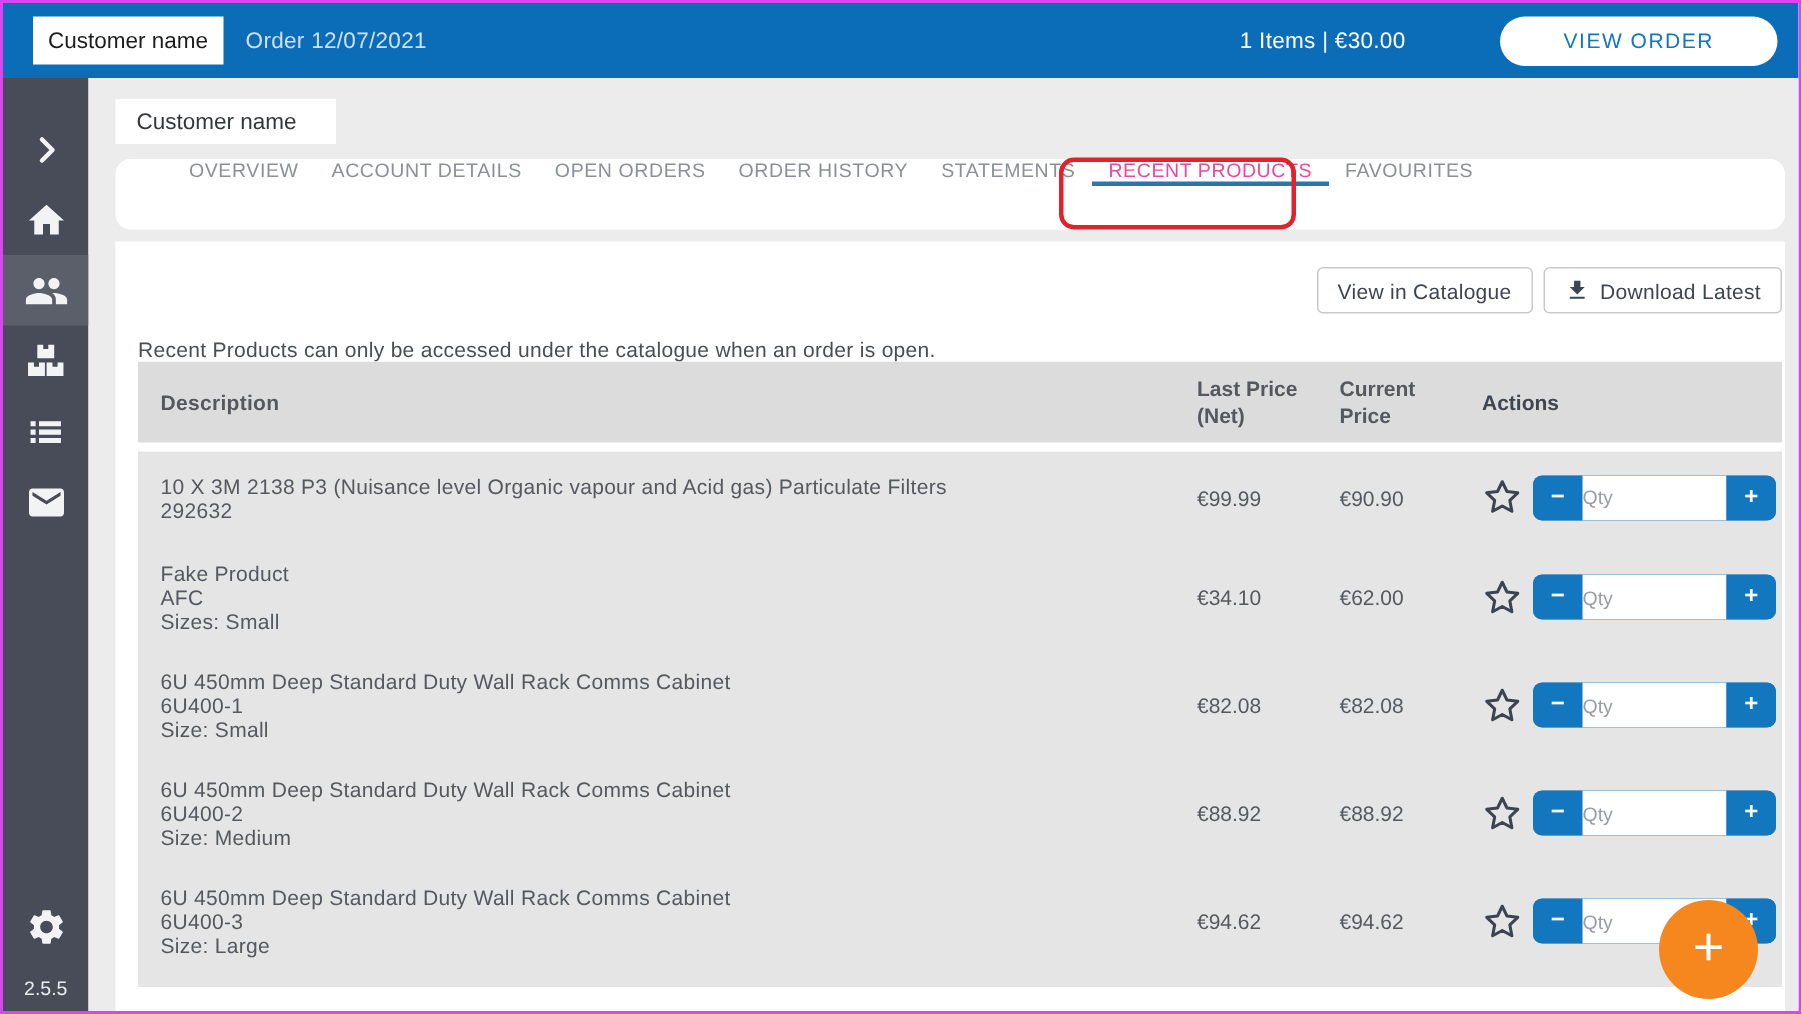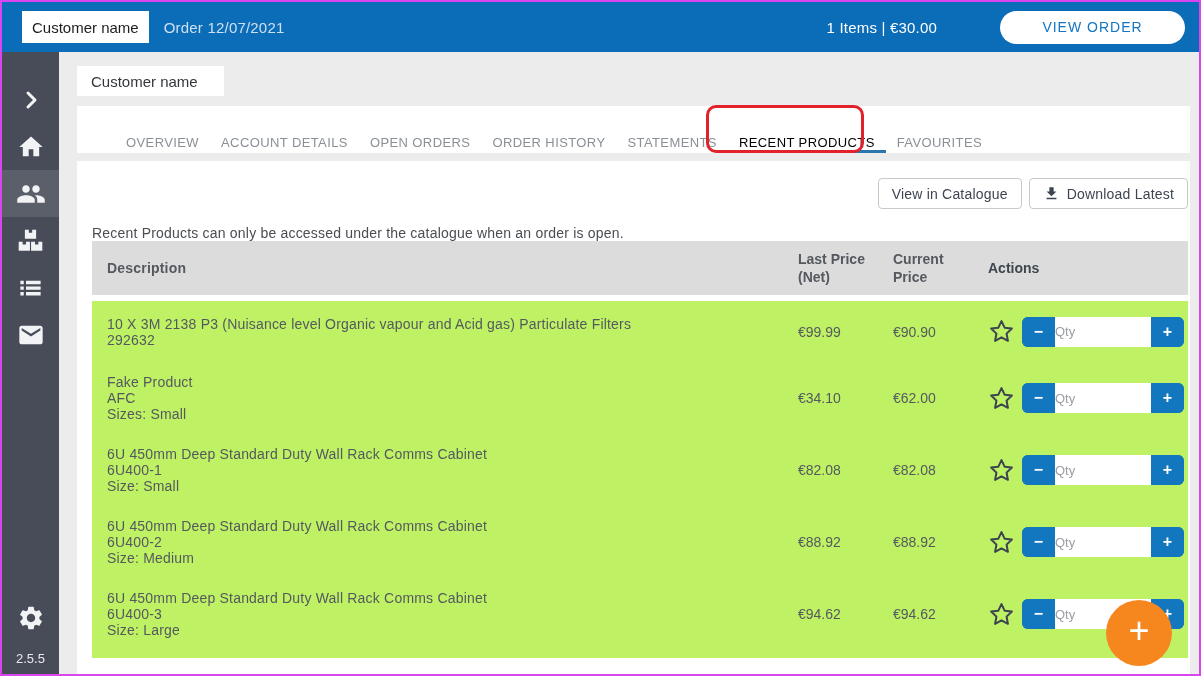--- a/index.html
+++ b/index.html
@@ -22,33 +22,33 @@
   .side-item { height:47px; display:flex; align-items:center; justify-content:center; cursor:pointer; }
   .side-item:first-child { margin-top:24px; }
   .side-item.active { background:#5a5f6a; }
   .side-bottom { margin-top:auto; display:flex; flex-direction:column; align-items:center; padding-bottom:8px; }
   .version { font-size:13px; color:#e8eaed; margin-top:10px; }
   .side-icon svg { display:block; }
 
   
   .main { flex:1; background:#ececec; padding:14px 9px 0 18px; display:flex; flex-direction:column; min-width:0; }
   .title-chip { background:#fff; width:147px; height:30px; display:flex; align-items:center; padding-left:14px; font-size:15px; color:#33363b; }
-  .tabbar { margin-top:10px; background:#fff; height:47px; display:flex; align-items:flex-end; padding-left:38px; }
+  .tabbar { margin-top:10px; background:#fff; height:47px; display:flex; align-items:flex-start; padding-left:38px;border-radius:10px; }
   .tab { display:flex; align-items:center; padding:0 11px; font-size:13px; color:#8b9097; letter-spacing:.4px; cursor:pointer; border-bottom:3px solid transparent; white-space:nowrap; }
-  .tab.active { color:#000000; border-bottom-color:#2b77ad; }
+  .tab.active { color:#ec4899; border-bottom-color:#2b77ad; }
 
   .content-card { margin-top:8px; background:#fff; flex:1; padding:17px 2px 16px 15px; display:flex; flex-direction:column; min-height:0; }
   .toolbar { display:flex; justify-content:flex-end; gap:7px; }
   .btn-outline { background:#fff; border:1px solid #c9c9c9; border-radius:4px; height:31px; padding:0 13px; font-size:14px; color:#3e4552; display:inline-flex; align-items:center; gap:7px; font-family:inherit; cursor:pointer; letter-spacing:.2px; }
   .note { margin-top:16px; font-size:14px; color:#4a4d52; letter-spacing:.2px; }
 
   
   .table { display:flex; flex-direction:column; flex:1; min-height:0; overflow:hidden; }
   .thead { background:#dcdcdc; flex:0 0 54px; display:flex; align-items:center; padding-left:15px; font-size:14px; font-weight:bold; color:#3f4650; }
-  .tbody { background:#bef264; margin-top:6px; padding-left:15px; flex:1; }
+  .tbody { background:#e5e5e5; margin-top:6px; padding-left:15px; flex:1; }
   .trow { display:flex; align-items:center; padding:12px 0; min-height:61px; }
   .col-desc { flex:1; padding-right:20px; font-size:14px; color:#55595f; white-space:pre-line; line-height:16px; letter-spacing:.2px; }
   .col-last, .col-current { width:95px; flex:none; font-size:14px; color:#55595f; white-space:pre-line; line-height:18px; }
   .col-actions { width:200px; flex:none; display:flex; align-items:center; gap:7px; }
   .thead .col-actions { display:block; font-weight:bold; }
 
   .fav-btn { background:none; border:none; padding:0; cursor:pointer; color:#3d4450; display:flex; align-items:center; }
   .stepper { display:flex; width:162px; height:30px; border-radius:6px; overflow:hidden; background:#1377bf; }
   .stepper button { width:33px; flex:none; background:#1377bf; color:#fff; border:none; font-size:16px; font-weight:bold; cursor:pointer; font-family:inherit; line-height:1; }
   .qty-input { flex:1; min-width:0; border:none; text-align:left; font-size:13px; color:#6b6f75; font-family:inherit; outline:none; }

